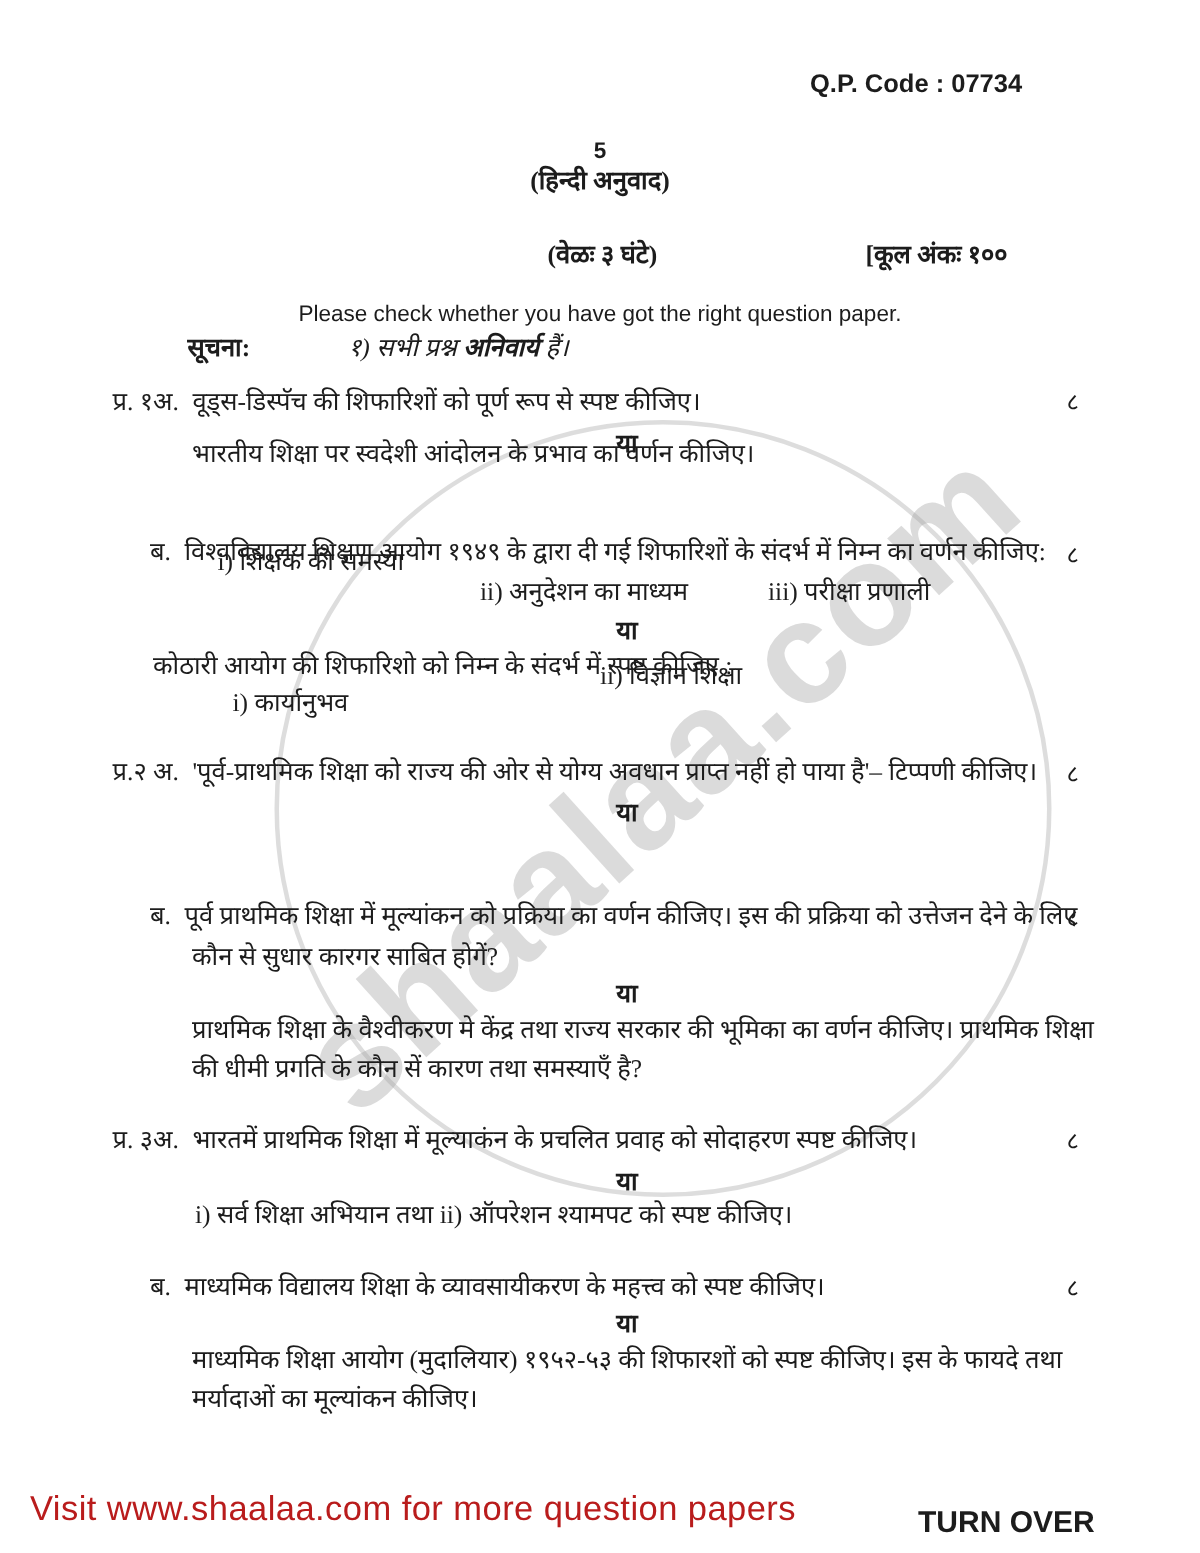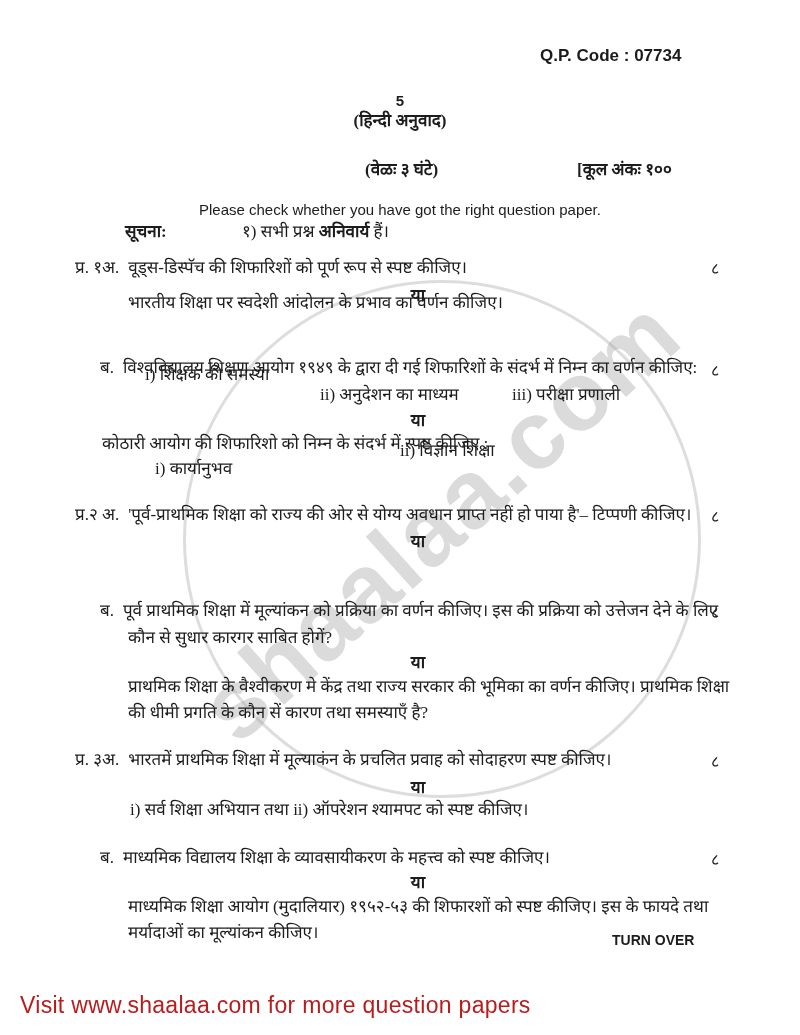--- a/index.html
+++ b/index.html
@@ -43,21 +43,21 @@
   <div class="wm-text">shaalaa.com</div>
 
   <div class="abs sans bold" style="left:540px;top:46px;font-size:17px;">Q.P. Code : 07734</div>
   <div class="abs bold center" style="left:400px;top:92px;font-size:15px;font-family:'Liberation Sans',sans-serif;">5</div>
   <div class="abs hi bold center" style="left:400px;top:110px;">(हिन्दी अनुवाद)</div>
   <div class="abs hi bold" style="left:365px;top:159px;">(वेळः ३ घंटे)</div>
   <div class="abs hi bold" style="left:577px;top:159px;">[कूल अंकः १००</div>
   <div class="abs sans" style="left:199px;top:201px;font-size:15px;">Please check whether you have got the right question paper.</div>
 
   <div class="abs hi bold" style="left:125px;top:221px;">सूचना:</div>
-  <div class="abs hi" style="left:242px;top:221px;">
+  <div class="abs hi" style="left:232px;top:221px;font-style:italic;">
     <span>१) सभी प्रश्न </span><span class="bold">अनिवार्य</span><span> हैं।</span>
   </div>
 
   <div class="abs hi" style="left:75px;top:257px;">
     <span class="qnum">प्र. १अ.</span><span>वूड्स-डिस्पॅच की शिफारिशों को पूर्ण रूप से स्पष्ट कीजिए।</span>
   </div>
   <div class="abs hi marks" style="left:711px;top:258px;">८</div>
   <div class="abs hi bold center" style="left:418px;top:285px;">या</div>
   <div class="abs hi" style="left:128px;top:292px;">भारतीय शिक्षा पर स्वदेशी आंदोलन के प्रभाव का वर्णन कीजिए।</div>
 
@@ -96,16 +96,16 @@
   <div class="abs hi" style="left:130px;top:799px;">i)  सर्व शिक्षा अभियान तथा ii)  ऑपरेशन श्यामपट को स्पष्ट कीजिए।</div>
 
   <div class="abs hi" style="left:100px;top:847px;">
     <span class="qnum">ब.</span><span>माध्यमिक विद्यालय शिक्षा के व्यावसायीकरण के महत्त्व को स्पष्ट कीजिए।</span>
   </div>
   <div class="abs hi marks" style="left:711px;top:849px;">८</div>
   <div class="abs hi bold center" style="left:418px;top:872px;">या</div>
   <div class="abs hi" style="left:128px;top:896px;">माध्यमिक शिक्षा आयोग (मुदालियार) १९५२-५३ की शिफारशों को स्पष्ट कीजिए। इस के फायदे तथा</div>
   <div class="abs hi" style="left:128px;top:922px;">मर्यादाओं का मूल्यांकन कीजिए।</div>
 
-  <div class="abs sans bold" style="left:612px;top:932px;font-size:14px;">TURN OVER</div>
+  <div class="abs sans bold" style="left:612px;top:1004px;font-size:20px;">TURN OVER</div>
   <div class="abs sans footer-visit" style="left:20px;top:992px;">Visit www.shaalaa.com for more question papers</div>
 
 </div>
 
 </body></html>

